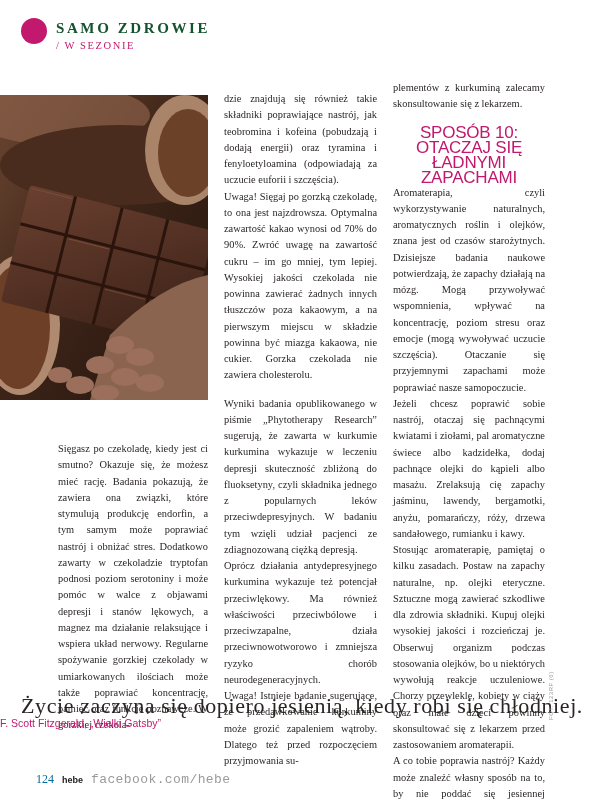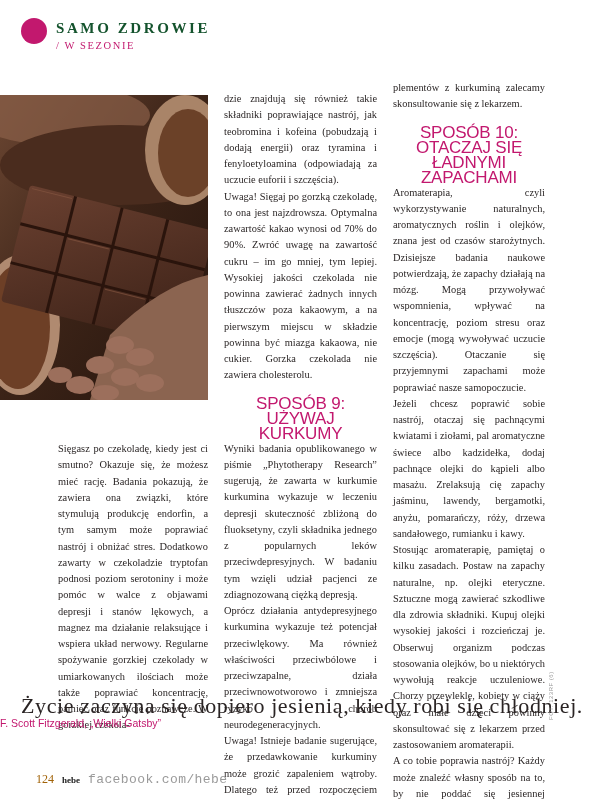--- a/index.html
+++ b/index.html
@@ -13,22 +13,22 @@
   .col1 { left:58px; top:441px; width:150px; }
   .col2 { left:224px; top:91px; width:153px; }
   .col3 { left:393px; top:80px; width:152px; }
   .h { font-family:"Liberation Sans","DejaVu Sans",sans-serif; color:#c2186e; font-size:17px; line-height:15px; text-align:center; letter-spacing:-0.2px; margin:0 0 2px 0; text-transform:uppercase; }
   .gap { height:12px; }
   .end-dot { display:inline-block; width:7px; height:7px; border-radius:50%; background:#111; margin-left:4px; vertical-align:middle; }
   .quote { position:absolute; left:0; width:604px; top:693px; text-align:center; font-family:"Liberation Serif",serif; font-size:22px; letter-spacing:0.6px; color:#2a2424; }
   .quote-author { position:absolute; left:0; width:538px; top:717px; text-align:left; font-family:"Liberation Sans",sans-serif; font-size:10.5px; color:#c2186e; }
   .credit { position:absolute; left:548px; top:720px; transform:rotate(-90deg); transform-origin:left top; font-family:"Liberation Sans",sans-serif; font-size:6px; color:#9a9a9a; letter-spacing:0.5px; white-space:nowrap; }
   .footer { position:absolute; left:36px; top:772px; font-size:10px; color:#8a8a8a; display:flex; gap:8px; align-items:baseline; }
-  .footer .brand { font-family:Liberation Serif, serif; font-weight:bold; color:#222; font-size:9px; }
-  .footer .page { font-family:"Liberation Serif",serif; font-size:12px; color:#a16207; }
+  .footer .brand { font-family:Liberation Sans, sans-serif; font-weight:bold; color:#222; font-size:9px; }
+  .footer .page { font-family:"Liberation Serif",serif; font-size:12px; color:#0369a1; }
   .footer .url { font-family:Liberation Mono, monospace; font-size:13px; color:#9a9a9a; letter-spacing:0.4px; }
 </style>
 </head>
 <body>
 
 <div class="dot"></div>
 <div class="sect-title">SAMO ZDROWIE</div>
 <div class="sect-sub">/ W SEZONIE</div>
 
 <div class="photo">
@@ -81,21 +81,20 @@
 </div>
 
 <div class="col col1">
   <p>Sięgasz po czekoladę, kiedy jest ci smutno? Okazuje się, że możesz mieć rację. Badania pokazują, że zawiera ona związki, które stymulują produkcję endorfin, a tym samym może poprawiać nastrój i obniżać stres. Dodatkowo zawarty w czekoladzie tryptofan podnosi poziom serotoniny i może pomóc w walce z objawami depresji i stanów lękowych, a magnez ma działanie relaksujące i wspiera układ nerwowy. Regularne spożywanie gorzkiej czekolady w umiarkowanych ilościach może także poprawiać koncentrację, pamięć oraz funkcje poznawcze. W gorzkiej czekola-</p>
 </div>
 
 <div class="col col2">
   <p>dzie znajdują się również takie składniki poprawiające nastrój, jak teobromina i kofeina (pobudzają i dodają energii) oraz tyramina i fenyloetyloamina (odpowiadają za uczucie euforii i szczęścia).</p>
   <p>Uwaga! Sięgaj po gorzką czekoladę, to ona jest najzdrowsza. Optymalna zawartość kakao wynosi od 70% do 90%. Zwróć uwagę na zawartość cukru – im go mniej, tym lepiej. Wysokiej jakości czekolada nie powinna zawierać żadnych innych tłuszczów poza kakaowym, a na pierwszym miejscu w składzie powinna być miazga kakaowa, nie cukier. Gorzka czekolada nie zawiera cholesterolu.</p>
   <div class="gap"></div>
-  <p class="h">SPOSÓB 9: UŻYWAJ KURKUMY</p>
   <p>Wyniki badania opublikowanego w piśmie „Phytotherapy Research” sugerują, że zawarta w kurkumie kurkumina wykazuje w leczeniu depresji skuteczność zbliżoną do fluoksetyny, czyli składnika jednego z popularnych leków przeciwdepresyjnych. W badaniu tym wzięli udział pacjenci ze zdiagnozowaną ciężką depresją.</p>
   <p>Oprócz działania antydepresyjnego kurkumina wykazuje też potencjał przeciwlękowy. Ma również właściwości przeciwbólowe i przeciwzapalne, działa przeciwnowotworowo i zmniejsza ryzyko chorób neurodegeneracyjnych.</p>
   <p>Uwaga! Istnieje badanie sugerujące, że przedawkowanie kurkuminy może grozić zapaleniem wątroby. Dlatego też przed rozpoczęciem przyjmowania su-</p>
 </div>
 
 <div class="col col3">
   <p>plementów z kurkuminą zalecamy skonsultowanie się z lekarzem.</p>
   <div class="gap"></div>
   <p class="h">SPOSÓB 10: OTACZAJ SIĘ ŁADNYMI ZAPACHAMI</p>
   <p>Aromaterapia, czyli wykorzystywanie naturalnych, aromatycznych roślin i olejków, znana jest od czasów starożytnych. Dzisiejsze badania naukowe potwierdzają, że zapachy działają na mózg. Mogą przywoływać wspomnienia, wpływać na koncentrację, poziom stresu oraz emocje (mogą wywoływać uczucie szczęścia). Otaczanie się przyjemnymi zapachami może poprawiać nasze samopoczucie.</p>

